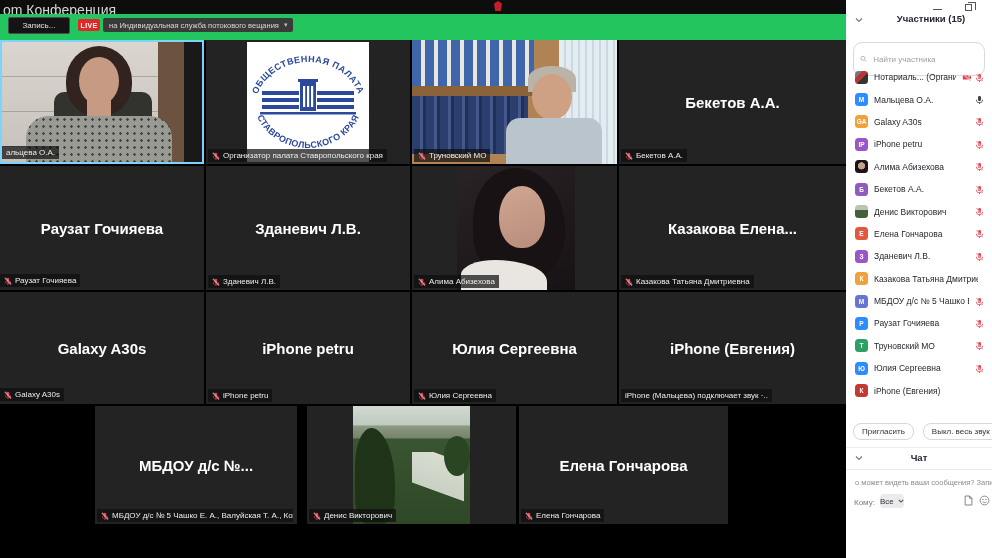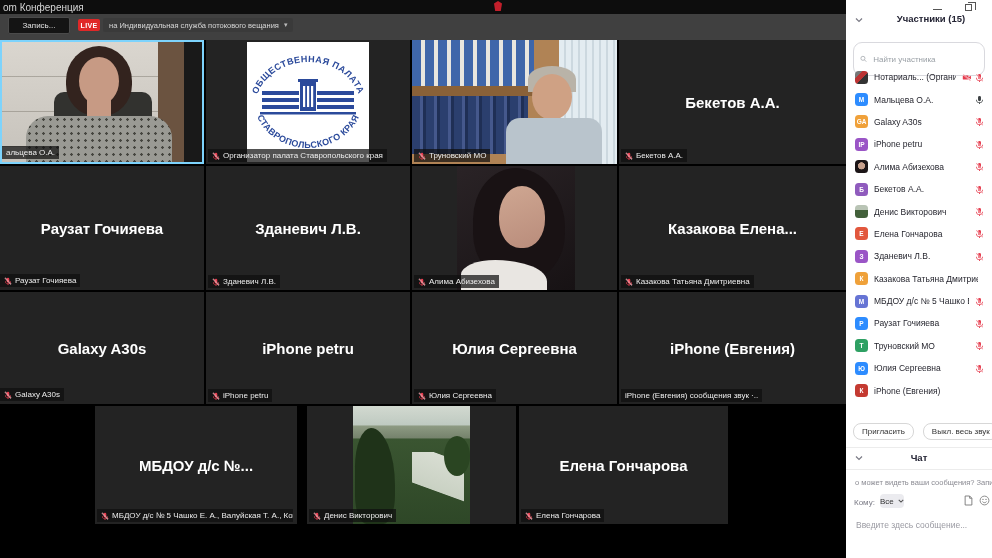--- a/index.html
+++ b/index.html
@@ -1,23 +1,23 @@
 <!DOCTYPE html>
 <html><head>
 <meta charset="utf-8">
 <style>
   html,body{margin:0;padding:0;background:#000;}
   *{box-sizing:border-box;font-family:"Liberation Sans","DejaVu Sans",sans-serif;}
   .app{position:relative;width:992px;height:558px;overflow:hidden;background:#000;}
 
   
   .titlebar{position:absolute;left:0;top:0;width:846px;height:14px;background:#0d0d0d;color:#cfcfcf;}
-  .titlebar .ttext{position:absolute;left:3px;top:2px;font-size:10px;color:#d6d6d6;}
+  .titlebar .ttext{position:absolute;left:3px;top:2px;font-size:14px;color:#d6d6d6;}
   .emblem{position:absolute;left:494px;top:1px;width:8px;height:10px;background:#c21f2b;clip-path:polygon(50% 0,100% 25%,85% 100%,15% 100%,0 25%);}
-  .toolbar{position:absolute;left:0;top:14px;width:846px;height:26px;background:#404040;padding-left:12px;}
+  .toolbar{position:absolute;left:0;top:14px;width:846px;height:26px;background:#22c55e;padding-left:12px;}
   .recbtn{position:absolute;left:8px;top:3px;width:62px;height:17px;background:#141414;border:1px solid #4a4a4a;border-radius:2px;color:#e0e0e0;font-size:8px;display:flex;align-items:center;justify-content:center;}
   .livebadge{position:absolute;left:78px;top:5px;width:22px;height:12px;background:#e02828;border-radius:2px;color:#fff;font-size:7px;font-weight:bold;display:flex;align-items:center;justify-content:center;letter-spacing:.3px;}
   .streamdd{position:absolute;left:103px;top:4px;height:14px;background:#3a3a3a;border-radius:2px;color:#d8d8d8;font-size:7.5px;display:flex;align-items:center;gap:5px;padding:0 6px;}
   .caret{font-size:7px;color:#bbb;}
 
   
   .stage{position:absolute;left:0;top:40px;width:846px;height:518px;background:#000;}
   .tile{position:absolute;background:#232323;overflow:hidden;}
   .tile.speaking{border:2px solid #7dd3fc;}
   .tname{position:absolute;left:0;right:0;top:50%;transform:translateY(-50%);text-align:center;color:#fff;font-size:15px;font-weight:700;white-space:nowrap;}
@@ -286,21 +286,21 @@
             <path class="body" d="M8 11a2.6 2.6 0 0 0 2.6-2.6V4.2a2.6 2.6 0 1 0-5.2 0v4.2A2.6 2.6 0 0 0 8 11Zm4.6-2.6a4.6 4.6 0 0 1-9.2 0H2a6 6 0 0 0 5.2 5.9V16h1.6v-1.7A6 6 0 0 0 14 8.4Z"></path>
             <path class="sl" d="M3 1.6 14.4 14l-1.2 1L1.8 2.6Z"></path>
           </svg>
         <span>Юлия Сергеевна</span>
       </div>
     </div>
 
     <div class="tile" style="left:619px;top:252px;width:227px;height:112px;">
       <div class="tname">iPhone (Евгения)</div>
       <div class="tlabel">
-          <span>iPhone (Евгения) сообщения звук ·..</span>
+          <span>iPhone (Мальцева) подключает звук ·..</span>
         </div>
     </div>
 
     <div class="tile" style="left:95px;top:366px;width:202px;height:118px;">
       <div class="tname">МБДОУ д/с №...</div>
       <div class="tlabel">
         <svg class="mo" viewBox="0 0 16 16" width="8" height="8">
             <path class="body" d="M8 11a2.6 2.6 0 0 0 2.6-2.6V4.2a2.6 2.6 0 1 0-5.2 0v4.2A2.6 2.6 0 0 0 8 11Zm4.6-2.6a4.6 4.6 0 0 1-9.2 0H2a6 6 0 0 0 5.2 5.9V16h1.6v-1.7A6 6 0 0 0 14 8.4Z"></path>
             <path class="sl" d="M3 1.6 14.4 14l-1.2 1L1.8 2.6Z"></path>
           </svg>
@@ -551,17 +551,14 @@
           <path d="M1.5 1h6l3 3v9h-9z" fill="none" stroke="#777" stroke-width="1.2"></path>
           <path d="M7.5 1v3h3" fill="none" stroke="#777" stroke-width="1.2"></path>
         </svg>
       <svg width="11" height="11" viewBox="0 0 16 16">
           <circle cx="8" cy="8" r="6.4" fill="none" stroke="#777" stroke-width="1.2"></circle>
           <circle cx="5.8" cy="6.5" r=".9" fill="#777"></circle>
           <circle cx="10.2" cy="6.5" r=".9" fill="#777"></circle>
           <path d="M5 9.5a3.6 3.6 0 0 0 6 0" fill="none" stroke="#777" stroke-width="1.2"></path>
         </svg>
     </div>
-    <div class="chatinput">
-      <input placeholder="Введите здесь сообщение..." style="">
-    </div>
   </div>
 </div>
 
 </body></html>

